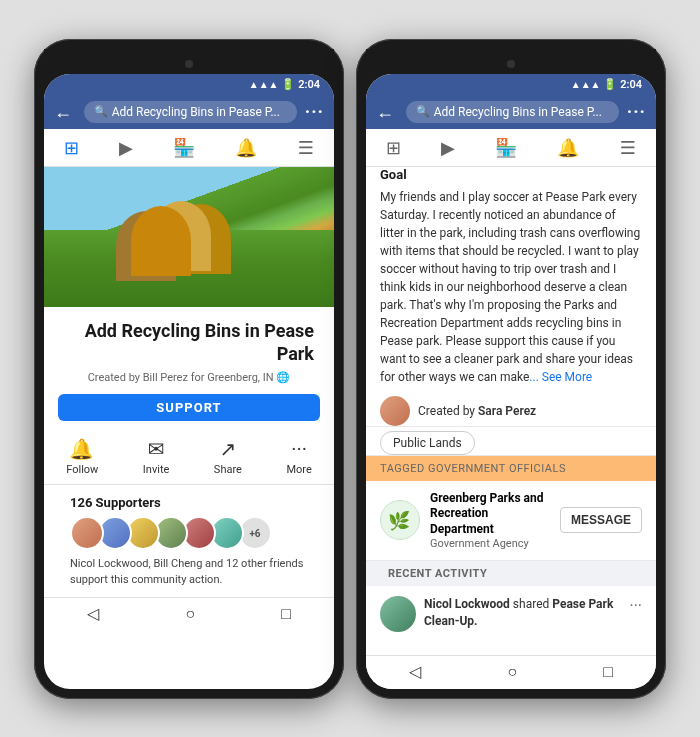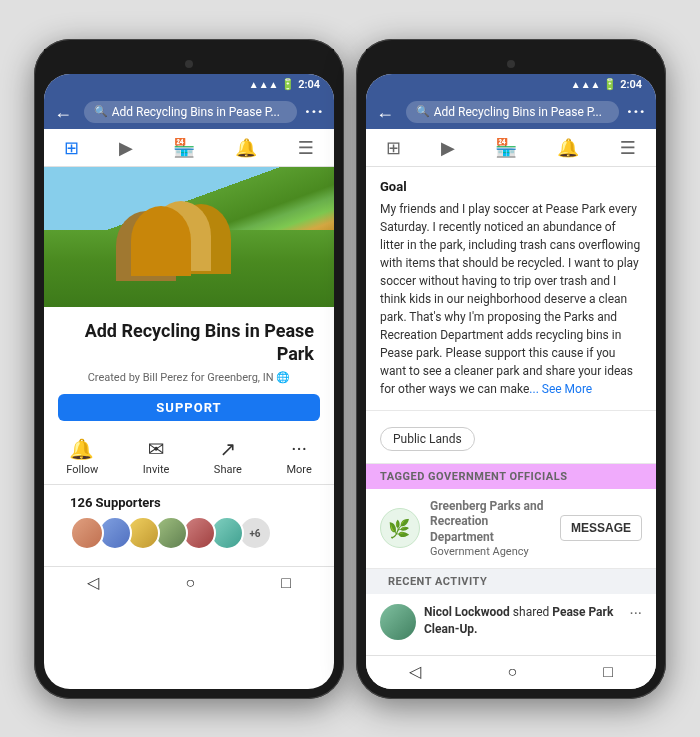--- a/index.html
+++ b/index.html
@@ -206,21 +206,21 @@
       padding: 6px 0 8px;
       border-top: 1px solid #e0e0e0;
     }
     .bottom-btn { font-size: 16px; color: #333; cursor: pointer; }
     
     .scroll-content {
       flex: 1;
       overflow-y: auto;
       overflow-x: hidden;
     }
-    .section-block { padding: 12px 14px; border-bottom: 1px solid #e8e8e8; }
+    .section-block { padding: 0 14px; border-bottom: 1px solid #e8e8e8; }
     .section-title { font-size: 13px; font-weight: 700; color: #1a1a1a; margin-bottom: 6px; }
     .goal-text { font-size: 12px; color: #333; line-height: 1.5; }
     .see-more { color: #1877f2; cursor: pointer; }
     .creator-row {
       display: flex; align-items: center; gap: 8px; margin-top: 10px;
     }
     .creator-avatar {
       width: 30px; height: 30px; border-radius: 50%;
       background: linear-gradient(135deg, #e0a080, #c07050);
     }
@@ -230,42 +230,42 @@
       display: inline-block;
       border: 1px solid #ccc;
       border-radius: 14px;
       padding: 4px 12px;
       font-size: 12px;
       color: #333;
       cursor: pointer;
       margin-top: 4px;
     }
     .section-header-bg {
-      background: #f0abfc;
+      background: #fdba74;
       padding: 6px 14px;
       font-size: 11px;
-      font-weight: 700;
+      font-weight: 400;
       color: #666;
       letter-spacing: 0.5px;
       text-transform: uppercase;
     }
     .official-row {
       display: flex; align-items: center; gap: 10px;
       padding: 10px 14px;
       border-bottom: 1px solid #e8e8e8;
     }
     .official-avatar {
       width: 40px; height: 40px; border-radius: 50%;
       background: #e8f5e9;
       display: flex; align-items: center; justify-content: center;
       font-size: 18px;
       border: 1px solid #c8e6c9;
     }
     .official-info { flex: 1; }
-    .official-name { font-size: 12px; font-weight: 700; color: #737373; line-height: 1.3; }
+    .official-name { font-size: 12px; font-weight: 700; color: #000000; line-height: 1.3; }
     .official-type { font-size: 11px; color: #666; }
     .message-btn {
       border: 1px solid #ccc;
       border-radius: 4px;
       padding: 5px 10px;
       font-size: 12px;
       font-weight: 600;
       color: #333;
       cursor: pointer;
       background: #fff;
@@ -373,20 +373,21 @@
         <div class="supporters-count">126 Supporters</div>
         <div class="avatar-row">
           <div class="avatar"></div>
           <div class="avatar"></div>
           <div class="avatar"></div>
           <div class="avatar"></div>
           <div class="avatar"></div>
           <div class="avatar"></div>
           <div class="avatar-plus">+6</div>
         </div>
+        <div class="supporters-text">Nicol Lockwood, Bill Cheng and 12 other friends support this community action.</div>
       </div>
 
       <div class="phone-bottom">
         <span class="bottom-btn">◁</span>
         <span class="bottom-btn">○</span>
         <span class="bottom-btn">□</span>
       </div>
     </div>
   </div>
 
@@ -421,20 +422,26 @@
         <span class="tab-icon">🔔</span>
         <span class="tab-icon">☰</span>
       </div>
 
       <div class="scroll-content">
 
         <div class="section-block">
           <div class="section-title">Goal</div>
           <div class="goal-text">
             <span>My friends and I play soccer at Pease Park every Saturday. I recently noticed an abundance of litter in the park, including trash cans overflowing with items that should be recycled. I want to play soccer without having to trip over trash and I think kids in our neighborhood deserve a clean park. That's why I'm proposing the Parks and Recreation Department adds recycling bins in Pease park. Please support this cause if you want to see a cleaner park and share your ideas for other ways we can make</span><span class="see-more">... See More</span>
+          </div>
+          <div class="creator-row">
+            <div class="creator-avatar"></div>
+            <div class="creator-text">
+              <span>Created by</span> <strong>Sara Perez</strong>
+            </div>
           </div>
         </div>
 
         <div class="section-block">
           <span class="tag-btn">Public Lands</span>
         </div>
 
         <div class="section-header-bg">Tagged Government Officials</div>
         <div class="official-row">
           <div class="official-avatar">🌿</div>

